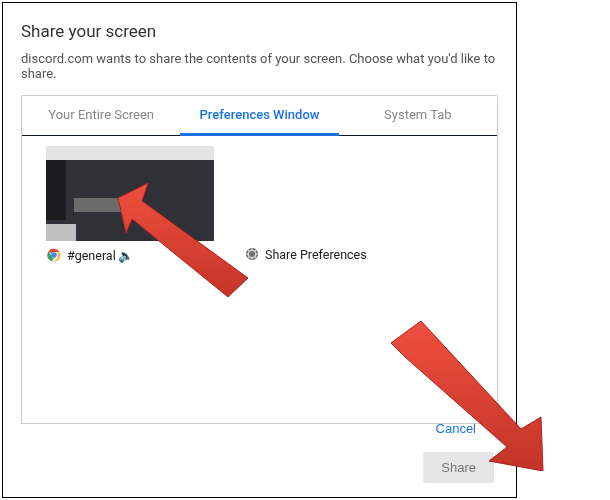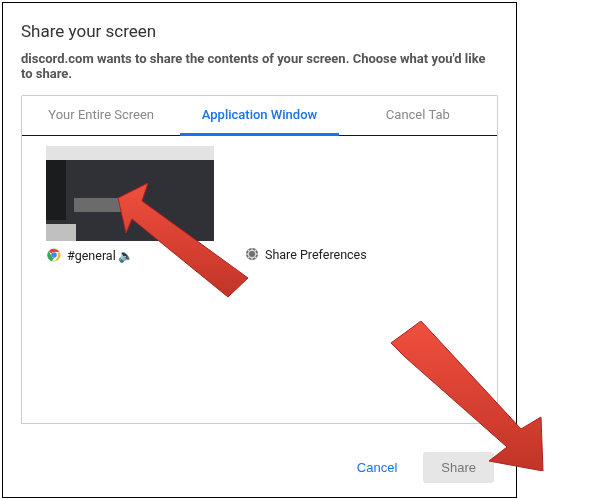--- a/index.html
+++ b/index.html
@@ -23,21 +23,20 @@
   }
   .title {
     font-size: 17px;
     color: #333;
     margin-bottom: 10px;
   }
   .subtitle {
     font-size: 13px;
     color: #555;
     margin-bottom: 14px;
-    font-weight: bold;
   }
   .tabbar {
     display: flex;
     border: 1px solid #ccc;
     border-bottom: none;
     border-radius: 2px 2px 0 0;
     overflow: hidden;
   }
   .tab {
     flex: 1;
@@ -103,20 +102,21 @@
     flex: none;
   }
   .app-item.noimage { width: 180px; }
   .footer {
     position: absolute;
     right: 22px;
     bottom: 14px;
     display: flex;
     gap: 8px;
     align-items: flex-end;
+    flex-direction: column;
   }
   .btn {
     font-size: 13px;
     padding: 8px 18px;
     border-radius: 3px;
     cursor: pointer;
     border: none;
     background: transparent;
   }
   .btn.cancel { color: #1a73e8; font-weight: 500; }
@@ -130,22 +130,22 @@
 </head>
 <body>
 
 <div class="outer">
 
   <div class="title">Share your screen</div>
   <div class="subtitle">discord.com wants to share the contents of your screen. Choose what you'd like to share.</div>
 
   <div class="tabbar">
     <div class="tab">Your Entire Screen</div>
-    <div class="tab active">Application Window</div>
-    <div class="tab">Cancel Tab</div>
+    <div class="tab active">Preferences Window</div>
+    <div class="tab">System Tab</div>
   </div>
 
   <div class="panel">
 
     <div class="app-item">
       <div class="thumb">
         <div class="pix a"></div>
           <div class="pix b"></div>
           <div class="pix c"></div>
           <div class="pix d"></div>

